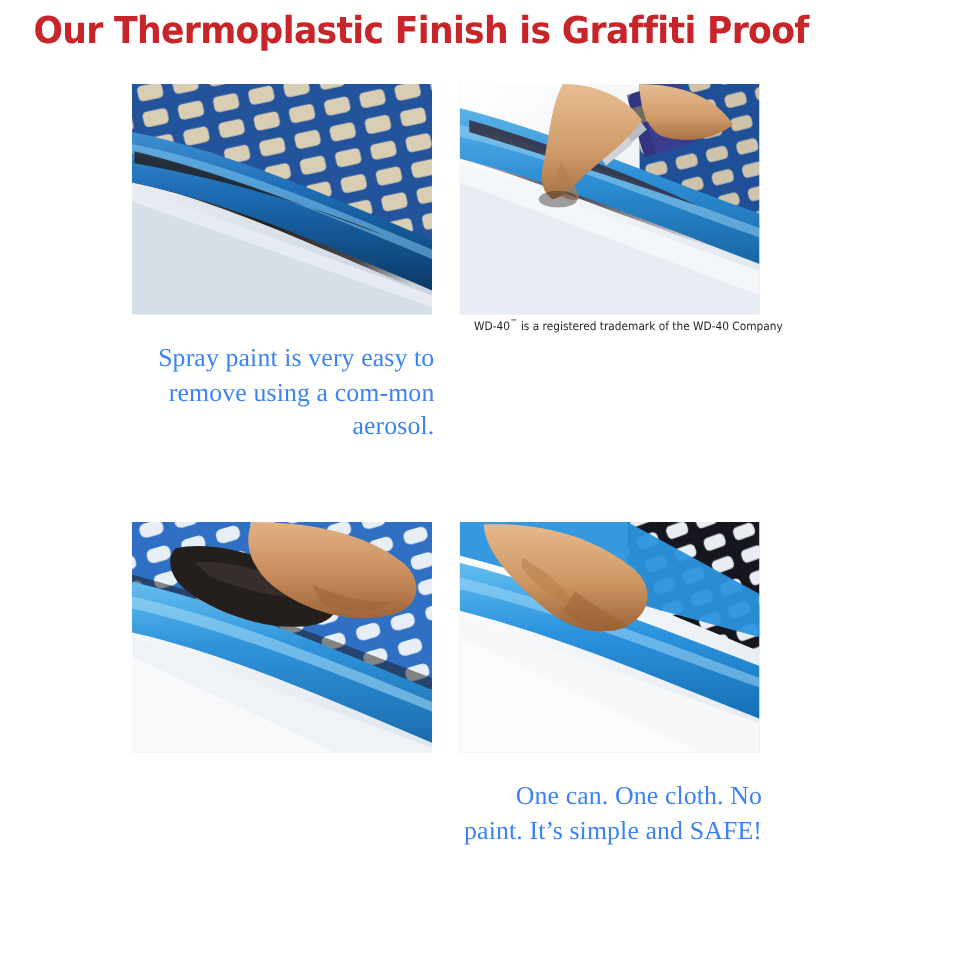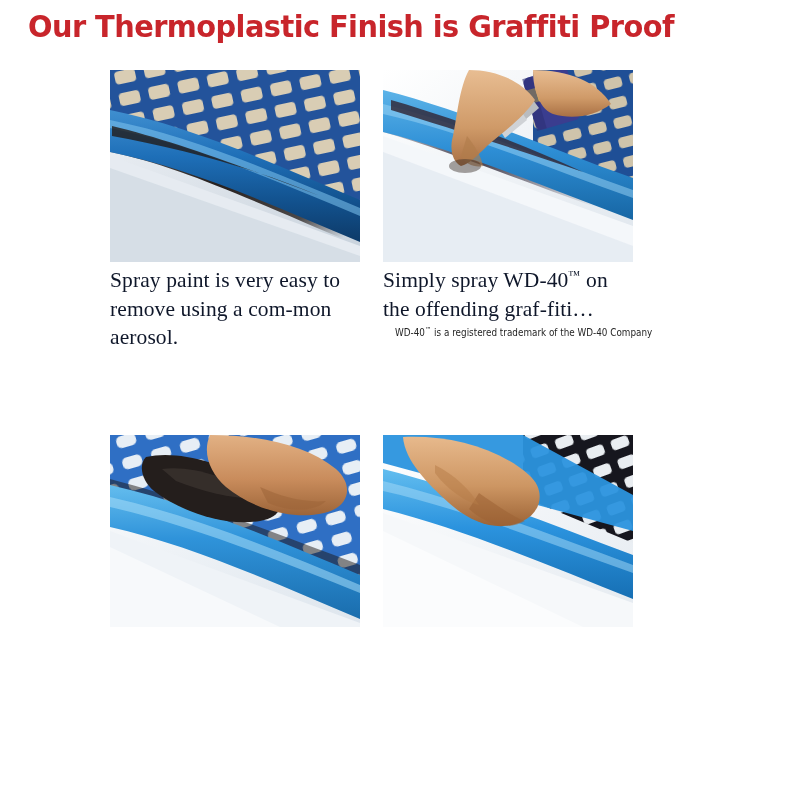--- a/index.html
+++ b/index.html
@@ -46,27 +46,28 @@
     width: 250px;
     height: 192px;
     position: relative;
     overflow: hidden;
     background: #dfe7ef;
     display: block;
   }
   .photo svg { display: block; width: 100%; height: 100%; }
 
   .caption {
-    margin-top: 4px;
+    margin-top: 22px;
     font-family: "Liberation Serif", serif;
     font-size: 21.5px;
     line-height: 1.33;
-    color: #0f172a;
+    color: #3b82f6;
     width: 252px;
     letter-spacing: 0.1px;
+    text-align: right;
   }
   .caption .tm {
     font-size: 0.58em;
     vertical-align: super;
     letter-spacing: 0;
   }
 
   .footnote {
     margin-top: 3px;
     margin-left: 12px;
@@ -184,23 +185,20 @@
       <path d="M86,0 C112,0 138,10 152,30 C140,48 120,62 104,76
                C94,86 86,94 78,96 C70,92 66,80 70,66
                C74,48 76,18 86,0 Z" fill="url(#p2skin)"></path>
       <path d="M150,0 C186,0 214,12 228,34 C212,46 190,50 170,44
                C158,40 150,22 150,0 Z" fill="url(#p2skin)"></path>
       <path d="M84,66 C92,76 98,86 100,96 C92,98 82,94 78,86 Z" fill="#b07c4c" opacity="0.65"></path>
 
       <ellipse cx="82" cy="96" rx="16" ry="7" fill="#3a2f2a" opacity="0.45"></ellipse>
     </svg>
   </div>
-  <div class="caption">
-    <span>Simply spray WD-40<span class="tm">™</span> on the offending graf-fiti…</span>
-  </div>
   <div class="footnote">WD-40<span class="tm">™</span> is a registered trademark of the WD-40 Company</div>
 </div>
 
 <div class="panel col1 row2">
   <div class="photo">
     <svg viewBox="0 0 250 192" preserveAspectRatio="none" aria-hidden="true">
       <defs>
         <linearGradient id="p3rail" x1="0" y1="0" x2="0" y2="1">
           <stop offset="0%" stop-color="#64bdee"></stop>
           <stop offset="40%" stop-color="#2f93da"></stop>
@@ -277,13 +275,14 @@
 
       <path d="M20,2 C66,0 114,12 146,40 C162,54 160,76 140,86
                C116,98 88,88 66,68 C44,48 22,26 20,2 Z" fill="url(#p4skin)"></path>
       <path d="M96,58 C116,72 134,84 142,86 C126,96 104,90 86,74 Z" fill="#9c6335" opacity="0.55"></path>
       <path d="M52,30 C72,40 88,56 96,70 C80,66 62,52 52,38 Z" fill="#b57b48" opacity="0.5"></path>
 
       <path d="M0,78 L250,168 L250,192 L0,192 Z" fill="#f6f8fa"></path>
       <path d="M0,96 L200,192 L0,192 Z" fill="#fbfcfd"></path>
     </svg>
   </div>
+  <div class="caption">One can. One cloth. No paint. It’s simple and SAFE!</div>
 </div>
 
 </body></html>

